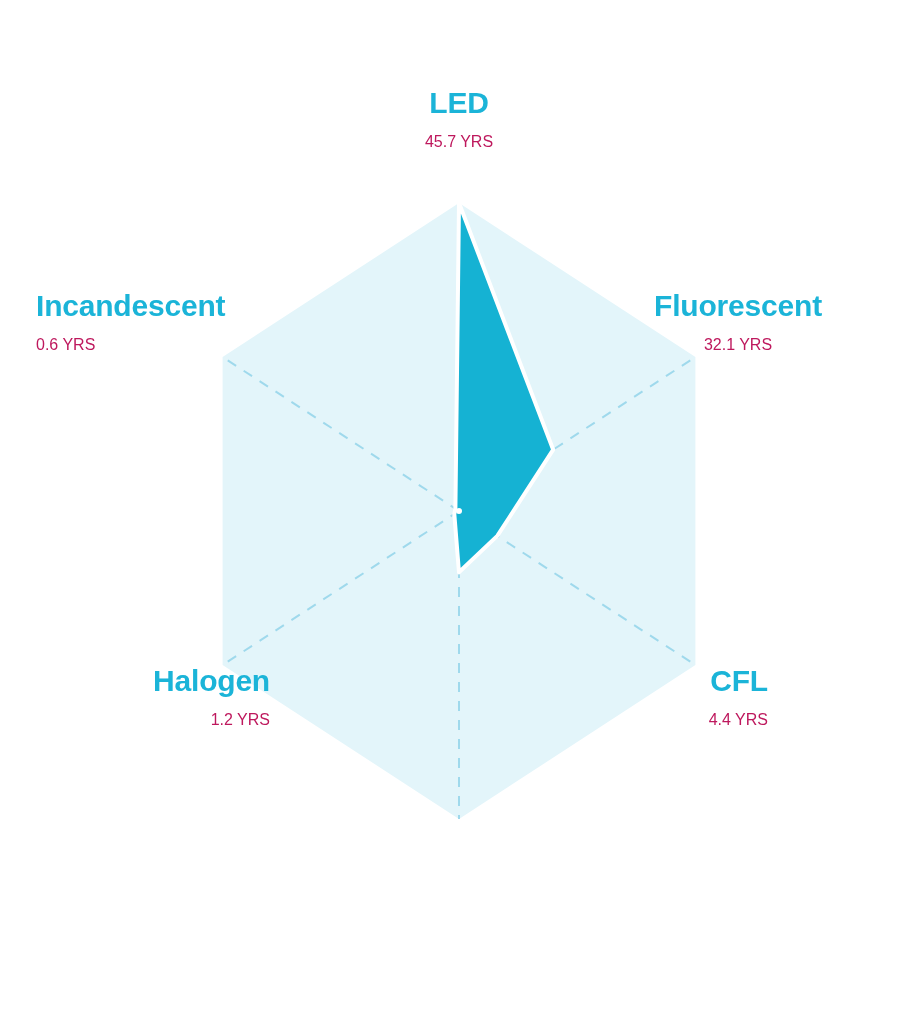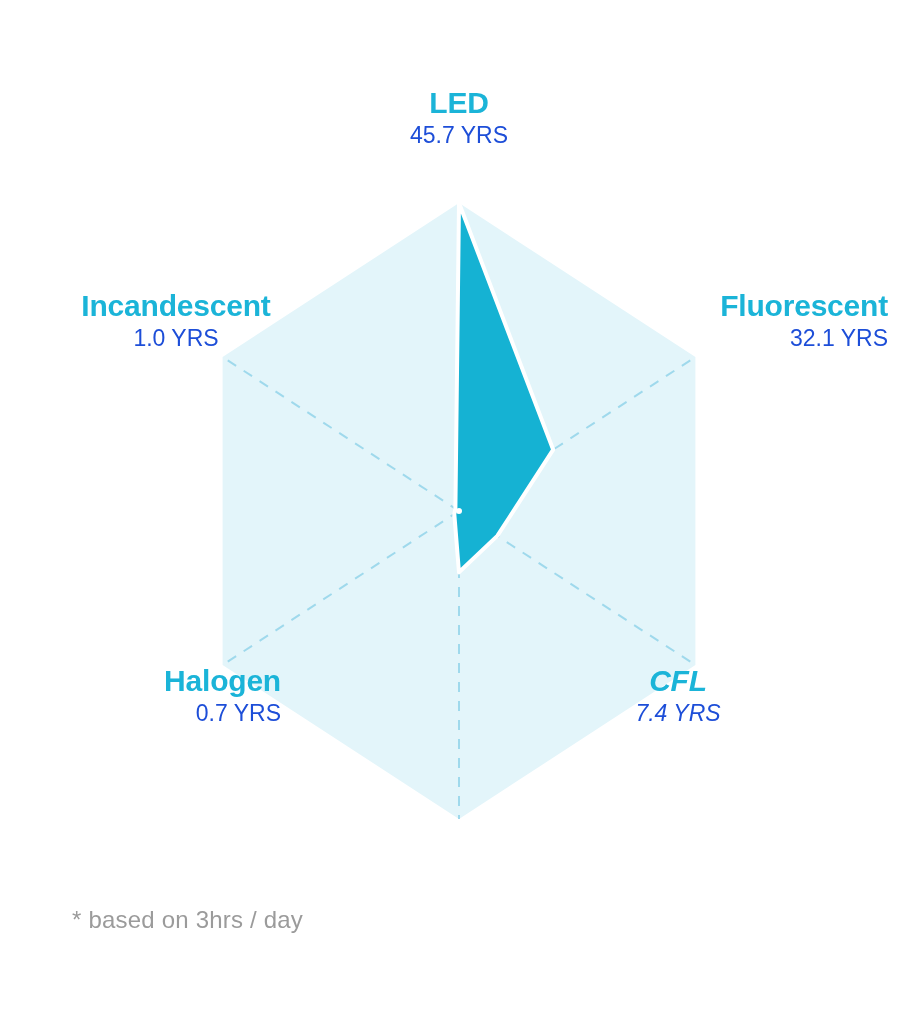--- a/index.html
+++ b/index.html
@@ -21,39 +21,39 @@
   }
   .axis-label .name {
     display:block;
     font-size:30px;
     font-weight:bold;
     color:#1BB4D8;
     letter-spacing:-0.2px;
   }
   .axis-label .val {
     display:block;
-    font-size:23px;
+    font-size:16px;
     font-weight:400;
-    color:#1d4ed8;
-    margin-top:6px;
+    color:#be185d;
+    margin-top:16px;
     letter-spacing:0px;
   }
 
   
   #lbl-led        { left:259px; top:88px;  width:400px; }
   #lbl-fluor      { left:588px; top:291px; width:300px; text-align:left;  }
   #lbl-cfl        { left:588px; top:666px; width:180px; text-align:left;  }
   #lbl-hid        { left:359px; top:840px; width:200px; }
-  #lbl-halogen    { left:71px;  top:666px; width:210px; text-align:right; }
+  #lbl-halogen    { left:60px;  top:666px; width:210px; text-align:right; }
   #lbl-incand     { left:36px;  top:291px; width:280px; text-align:right; }
 
-  #lbl-fluor .name, #lbl-fluor .val { text-align:right; }
-  #lbl-cfl .name,   #lbl-cfl .val   { text-align:center;font-style:italic; }
+  #lbl-fluor .name, #lbl-fluor .val { text-align:center; }
+  #lbl-cfl .name,   #lbl-cfl .val   { text-align:right; }
   #lbl-halogen .name, #lbl-halogen .val { text-align:right; }
-  #lbl-incand .name,  #lbl-incand .val  { text-align:center; }
+  #lbl-incand .name,  #lbl-incand .val  { text-align:left; }
 
   #footnote {
     position:absolute;
     left:72px; top:906px;
     font-size:24px;
     color:#9b9b9b;
     letter-spacing:0.2px;
   }
 </style>
 </head>
@@ -84,29 +84,28 @@
     <span class="val">45.7 YRS</span>
   </div>
 
   <div class="axis-label" id="lbl-fluor">
     <span class="name">Fluorescent</span>
     <span class="val">32.1 YRS</span>
   </div>
 
   <div class="axis-label" id="lbl-cfl">
     <span class="name">CFL</span>
-    <span class="val">7.4 YRS</span>
+    <span class="val">4.4 YRS</span>
   </div>
 
 
   <div class="axis-label" id="lbl-halogen">
     <span class="name">Halogen</span>
-    <span class="val">0.7 YRS</span>
+    <span class="val">1.2 YRS</span>
   </div>
 
   <div class="axis-label" id="lbl-incand">
     <span class="name">Incandescent</span>
-    <span class="val">1.0 YRS</span>
+    <span class="val">0.6 YRS</span>
   </div>
 
-  <div id="footnote">* based on 3hrs / day</div>
 
 </div>
 
 </body></html>

